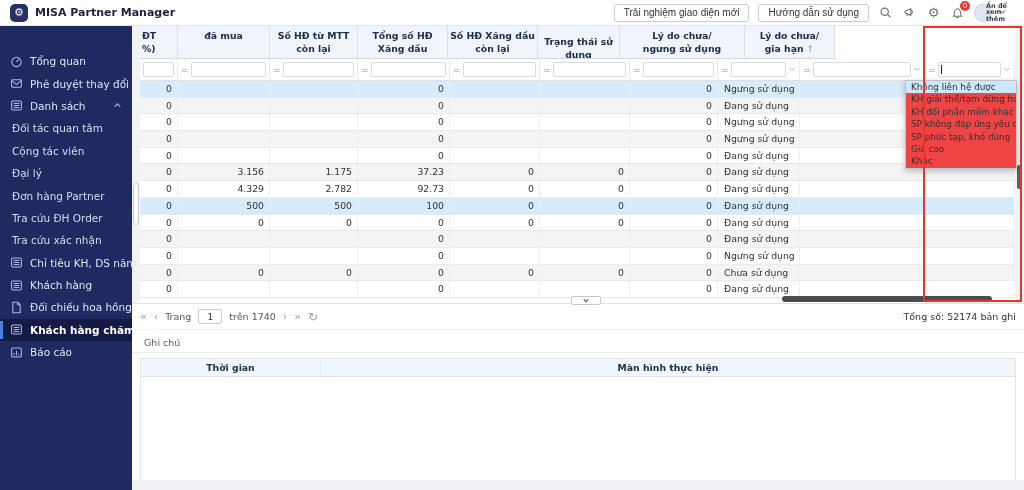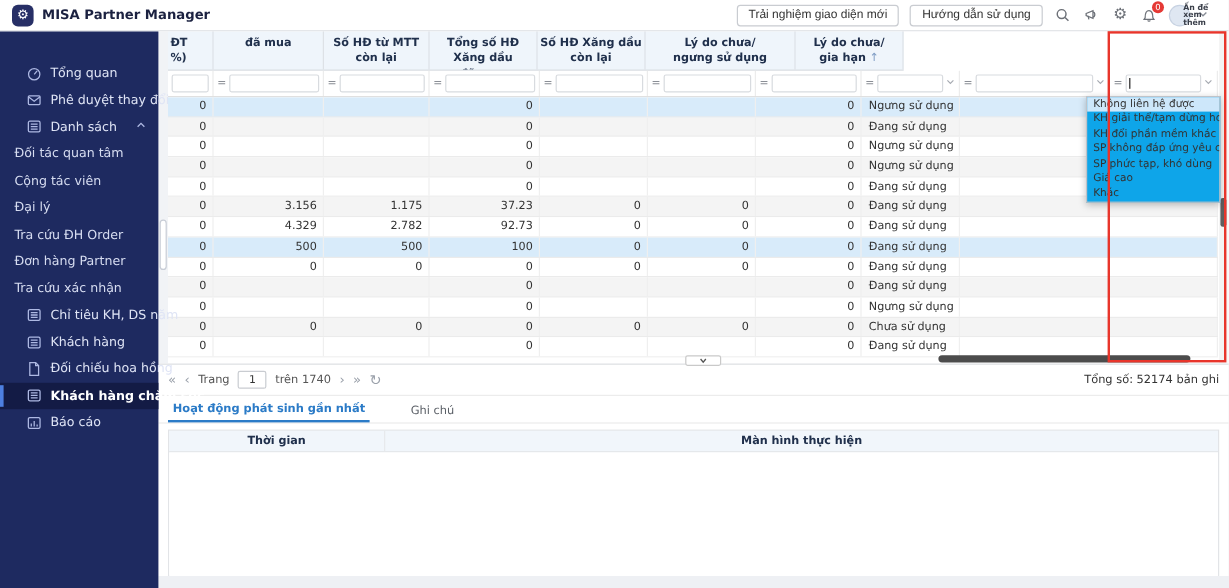--- a/index.html
+++ b/index.html
@@ -15,21 +15,21 @@
   .tb-icon { width:15px; height:15px; color:#6d7178; display:flex; align-items:center; justify-content:center; position:relative; cursor:pointer; }
   .tb-icon svg { display:block; }
   .badge { position:absolute; top:-4px; right:-5px; min-width:10px; height:10px; border-radius:5px; background:#e53935; color:#fff; font-size:7px; line-height:10px; text-align:center; padding:0 2px; }
   .avatar-wrap { position:relative; width:44px; height:22px; display:flex; align-items:center; }
   .avatar { width:18px; height:18px; border-radius:50%; background:#dfe7f2; border:1px solid #c7d2e2; }
   .avatar-hint { position:absolute; left:12px; top:1px; width:26px; font-size:6.5px; line-height:6.5px; color:#3a3f4a; font-weight:bold; z-index:2; }
   .avatar-chevron { margin-left:6px; color:#8a8f98; }
 
   
   .sidebar { position:absolute; left:0; top:26px; width:132px; height:464px; background:#1e2a60; z-index:4; padding-top:24px; }
-  .sb-item { height:22.4px; display:flex; align-items:center; color:#dfe4f5; font-size:10.5px; padding-left:22px; cursor:pointer; position:relative; white-space:nowrap; }
+  .sb-item { height:22.4px; display:flex; align-items:center; color:#dfe4f5; font-size:10.5px; padding-left:10px; cursor:pointer; position:relative; white-space:nowrap; }
   .sb-item .sb-ic { width:13px; height:13px; margin-right:7px; color:#aeb9e3; flex:0 0 13px; }
   .sb-item.sub { padding-left:12px; font-size:10.5px; color:#d6dcf0; }
   .sb-item.active { background:#131b45; color:#fff; font-weight:bold; }
   .sb-item.active::before { content:""; position:absolute; left:0; top:2px; bottom:2px; width:3px; background:#4d7fe0; }
   .sb-caret { margin-left:auto; margin-right:10px; color:#aeb9e3; }
 
   
   .grid-wrap { position:absolute; left:132px; top:26px; width:892px; height:277px; background:#fff; }
   .lscroll { position:absolute; left:0; top:0; width:8px; height:277px; background:#f1f3f6; }
   .lscroll .thumb { position:absolute; left:1px; top:157px; width:6px; height:42px; background:#fff; border:1px solid #c8cdd6; border-radius:3px; }
@@ -51,21 +51,21 @@
 
   .gr-body { position:absolute; left:8px; top:55px; height:217px; overflow:hidden; }
   .gr-row { display:flex; height:16.7px; border-bottom:1px solid #ebebeb; background:#fff; cursor:pointer; }
   .gr-row.stripe { background:#f4f4f4; }
   .gr-row.sel { background:#d8ebfa; }
   .gr-cell { border-right:1px solid #efefef; font-size:9.3px; color:#333; line-height:15.7px; overflow:hidden; white-space:nowrap; }
   .gr-cell.num { text-align:right; padding-right:5px; }
   .gr-cell.txt { text-align:left; padding-left:6px; }
 
   
-  .dropdown { position:absolute; left:905px; top:80px; width:112px; background:#0ea5e9; border:1px solid #bfc3c9; box-shadow:0 2px 6px rgba(0,0,0,.25); z-index:8; }
+  .dropdown { position:absolute; left:905px; top:80px; width:112px; background:#ef4444; border:1px solid #bfc3c9; box-shadow:0 2px 6px rgba(0,0,0,.25); z-index:8; }
   .dd-opt { height:12.4px; line-height:12.4px; font-size:8.8px; color:#333; padding-left:5px; white-space:nowrap; overflow:hidden; cursor:pointer; }
   .dd-opt.hl { background:#cde7fa; }
 
   
   .red-box { position:absolute; left:923px; top:26px; width:99px; height:276px; border:2px solid #e8352b; z-index:9; pointer-events:none; }
 
   
   .bottom-card { position:absolute; left:132px; top:303px; width:892px; height:177px; background:#fff; border-top:1px solid #dfe1e4; }
   .pag-row { position:relative; height:26px; display:flex; align-items:center; gap:7px; padding-left:8px; border-bottom:1px solid #ececec; font-size:9.5px; color:#555; }
   .pag-ic { color:#9aa0aa; font-size:11px; cursor:pointer; line-height:1; }
@@ -152,24 +152,24 @@
     <div class="sb-item sub">
       <span>Đối tác quan tâm</span>
     </div>
     <div class="sb-item sub">
       <span>Cộng tác viên</span>
     </div>
     <div class="sb-item sub">
       <span>Đại lý</span>
     </div>
     <div class="sb-item sub">
+      <span>Đơn hàng Partner</span>
+    </div>
+    <div class="sb-item sub">
       <span>Tra cứu ĐH Order</span>
-    </div>
-    <div class="sb-item sub">
-      <span>Đơn hàng Partner</span>
     </div>
     <div class="sb-item sub">
       <span>Tra cứu xác nhận</span>
     </div>
     <div class="sb-item">
       <span class="sb-ic"><svg width="13" height="13" viewBox="0 0 16 16" fill="none" stroke="currentColor" stroke-width="1.3">
           <rect x="2" y="2.5" width="12" height="11" rx="1.5"></rect>
           <line x1="4.5" y1="5.5" x2="11.5" y2="5.5"></line>
           <line x1="4.5" y1="8" x2="11.5" y2="8"></line>
           <line x1="4.5" y1="10.5" x2="11.5" y2="10.5"></line>
@@ -228,20 +228,24 @@
         <div>Số HĐ từ MTT</div>
         <div>còn lại</div>
       </div>
       <div class="gh-cell" style="width:90px">
         <div>Tổng số HĐ Xăng dầu</div>
         <div>đã mua</div>
       </div>
       <div class="gh-cell" style="width:90px">
         <div>Số HĐ Xăng dầu</div>
         <div>còn lại</div>
+      </div>
+      <div class="gh-cell" style="width: 82px; padding-top: 9px;">
+        <div>Trạng thái sử dụng</div>
+        <div></div>
       </div>
       <div class="gh-cell" style="width:125px">
         <div>Lý do chưa/</div>
         <div>ngưng sử dụng</div>
       </div>
       <div class="gh-cell" style="width:90px">
         <div>Lý do chưa/</div>
         <div>gia hạn<span class="sort-arrow"> ↑</span></div>
       </div>
     </div>
@@ -484,21 +488,20 @@
     <span class="pag-ic">»</span>
     <span class="pag-ic" style="font-size:12px;">↻</span>
     <span class="pag-total">Tổng số: 52174 bản ghi</span>
     <span class="handle">
       <svg width="8" height="7" viewBox="0 0 16 16" fill="none" stroke="currentColor" stroke-width="2.5">
           <polyline points="3,5 8,11 13,5"></polyline>
         </svg>
     </span>
   </div>
   <div class="tabs-row">
-    <span class="tab active">Hoạt động phát sinh gần nhất</span>
     <span class="tab">Ghi chú</span>
   </div>
   <div class="act-table">
     <div class="act-head">
       <div class="act-hcell" style="width:180px">Thời gian</div>
       <div class="act-hcell" style="flex:1;border-right:none">Màn hình thực hiện</div>
     </div>
     <div class="act-body"></div>
   </div>
 </div>

